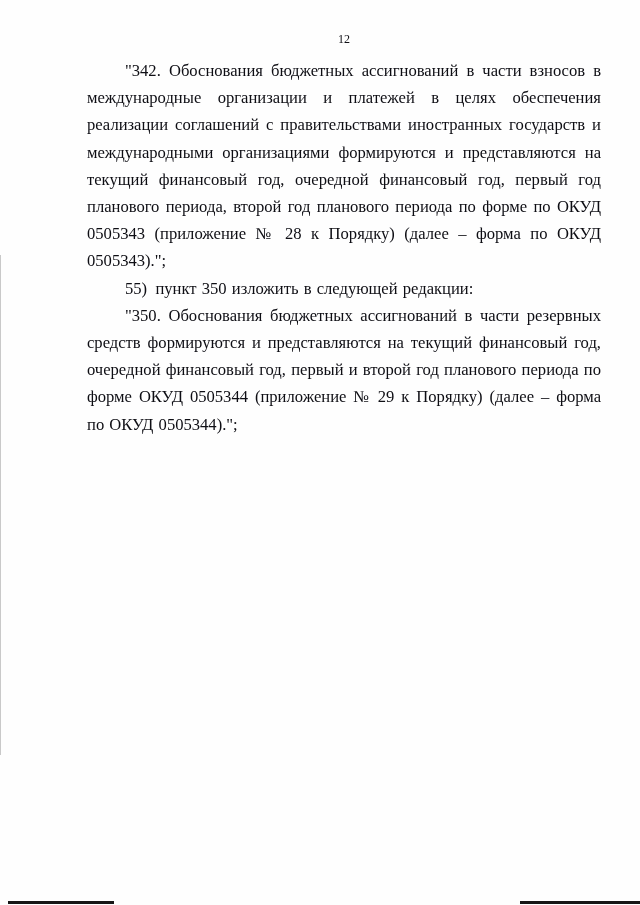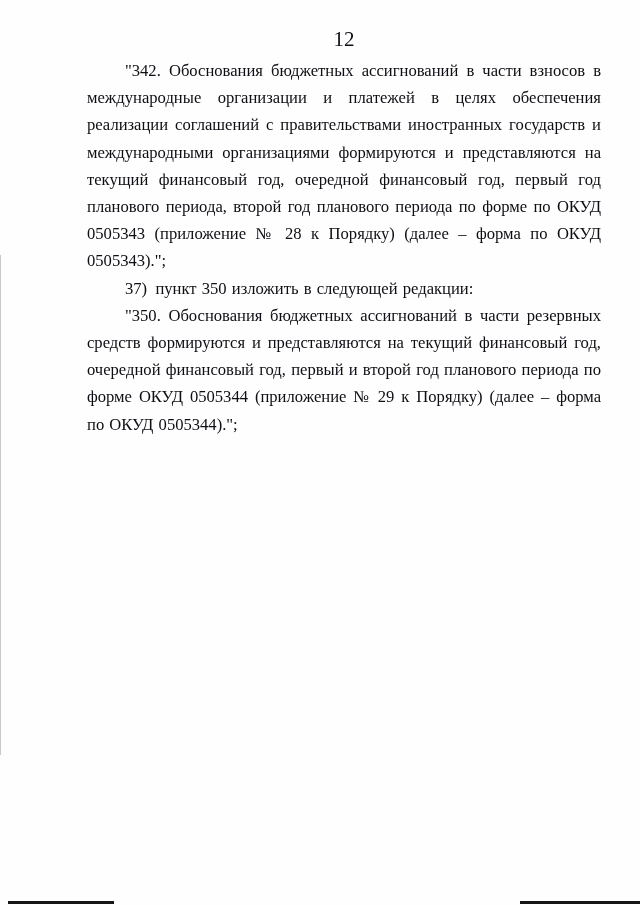--- a/index.html
+++ b/index.html
@@ -16,21 +16,21 @@
     overflow: hidden;
     font-family: "Liberation Serif", "DejaVu Serif", serif;
     color: #0e0e14;
   }
   .page-number {
     position: absolute;
     top: 30px;
     left: 87px;
     width: 514px;
     text-align: center;
-    font-size: 21px;
+    font-size: 12px;
     line-height: 18px;
     color: #0e0e14;
   }
   .content {
     position: absolute;
     top: 57px;
     left: 87px;
     width: 514px;
   }
   .content p.para {
@@ -63,21 +63,21 @@
 </style>
 </head>
 <body>
 
 <div class="page">
 
   <div class="page-number">12</div>
 
   <div class="content">
       <p class="para">"342. Обоснования бюджетных ассигнований в части взносов в международные организации и платежей в целях обеспечения реализации соглашений с правительствами иностранных государств и международными организациями формируются и представляются на текущий финансовый год, очередной финансовый год, первый год планового периода, второй год планового периода по форме по ОКУД 0505343 (приложение № 28 к Порядку) (далее – форма по ОКУД 0505343).";</p>
-      <p class="para">37) пункт 350 изложить в следующей редакции:</p>
+      <p class="para">55) пункт 350 изложить в следующей редакции:</p>
       <p class="para">"350. Обоснования бюджетных ассигнований в части резервных средств формируются и представляются на текущий финансовый год, очередной финансовый год, первый и второй год планового периода по форме ОКУД 0505344 (приложение № 29 к Порядку) (далее – форма по ОКУД 0505344).";</p>
     </div>
 
   <div class="edge-line-left"></div>
 
   <div class="bottom-bar left"></div>
 
   <div class="bottom-bar right"></div>
 
 </div>

